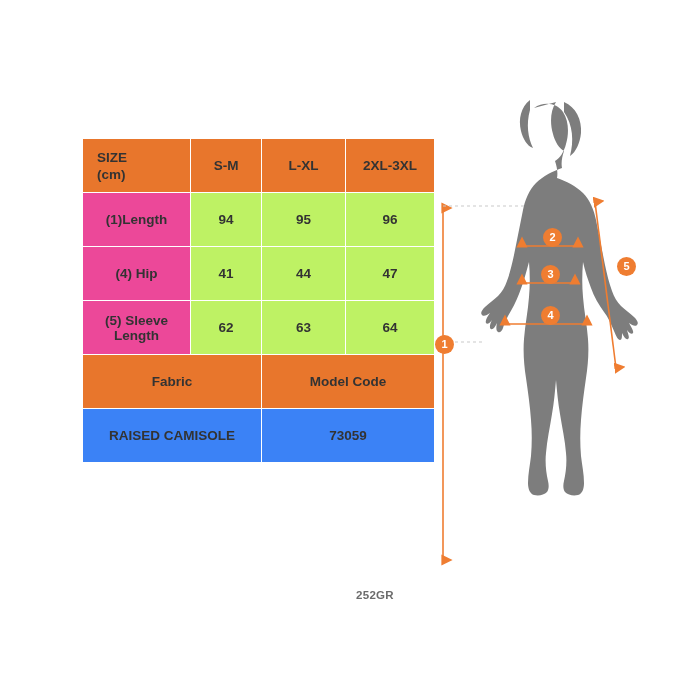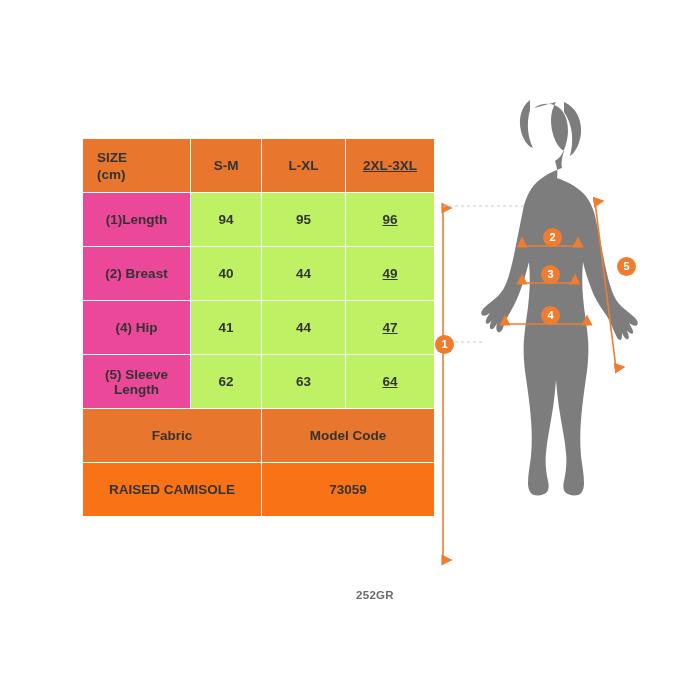--- a/index.html
+++ b/index.html
@@ -63,33 +63,33 @@
     line-height: 15px;
   }
   .val-cell {
     background: #bef264;
     color: #333333;
     font-size: 15px;
     font-weight: bold;
   }
   .col-sm { width: 70px; }
   .col-lxl { width: 83px; }
-  .col-2xl { width: 88px; text-decoration: underline; }
+  .col-2xl { width: 88px; }
   .col-lbl { width: 93px; }
 
   .fabric-hdr {
     background: #e8762c;
     color: #ffffff;
     font-size: 14.5px;
     font-weight: bold;
     height: 43px;
     text-align: center;
   }
   .fabric-val {
-    background: #f97316;
+    background: #3b82f6;
     color: #333333;
     font-size: 14.5px;
     font-weight: normal;
     height: 46px;
     text-align: center;
   }
 
   .code-note {
     position: absolute;
     left: 356px;
@@ -147,26 +147,20 @@
         <td class="hdr-cell col-2xl">2XL-3XL</td>
       </tr>
 
       <tr>
         <td class="row-label col-lbl">(1)Length</td>
         <td class="val-cell col-sm">94</td>
         <td class="val-cell col-lxl">95</td>
         <td class="val-cell col-2xl">96</td>
       </tr>
 
-      <tr>
-        <td class="row-label col-lbl">(2) Breast</td>
-        <td class="val-cell col-sm">40</td>
-        <td class="val-cell col-lxl">44</td>
-        <td class="val-cell col-2xl">49</td>
-      </tr>
 
 
       <tr>
         <td class="row-label col-lbl">(4) Hip</td>
         <td class="val-cell col-sm">41</td>
         <td class="val-cell col-lxl">44</td>
         <td class="val-cell col-2xl">47</td>
       </tr>
 
       <tr>

